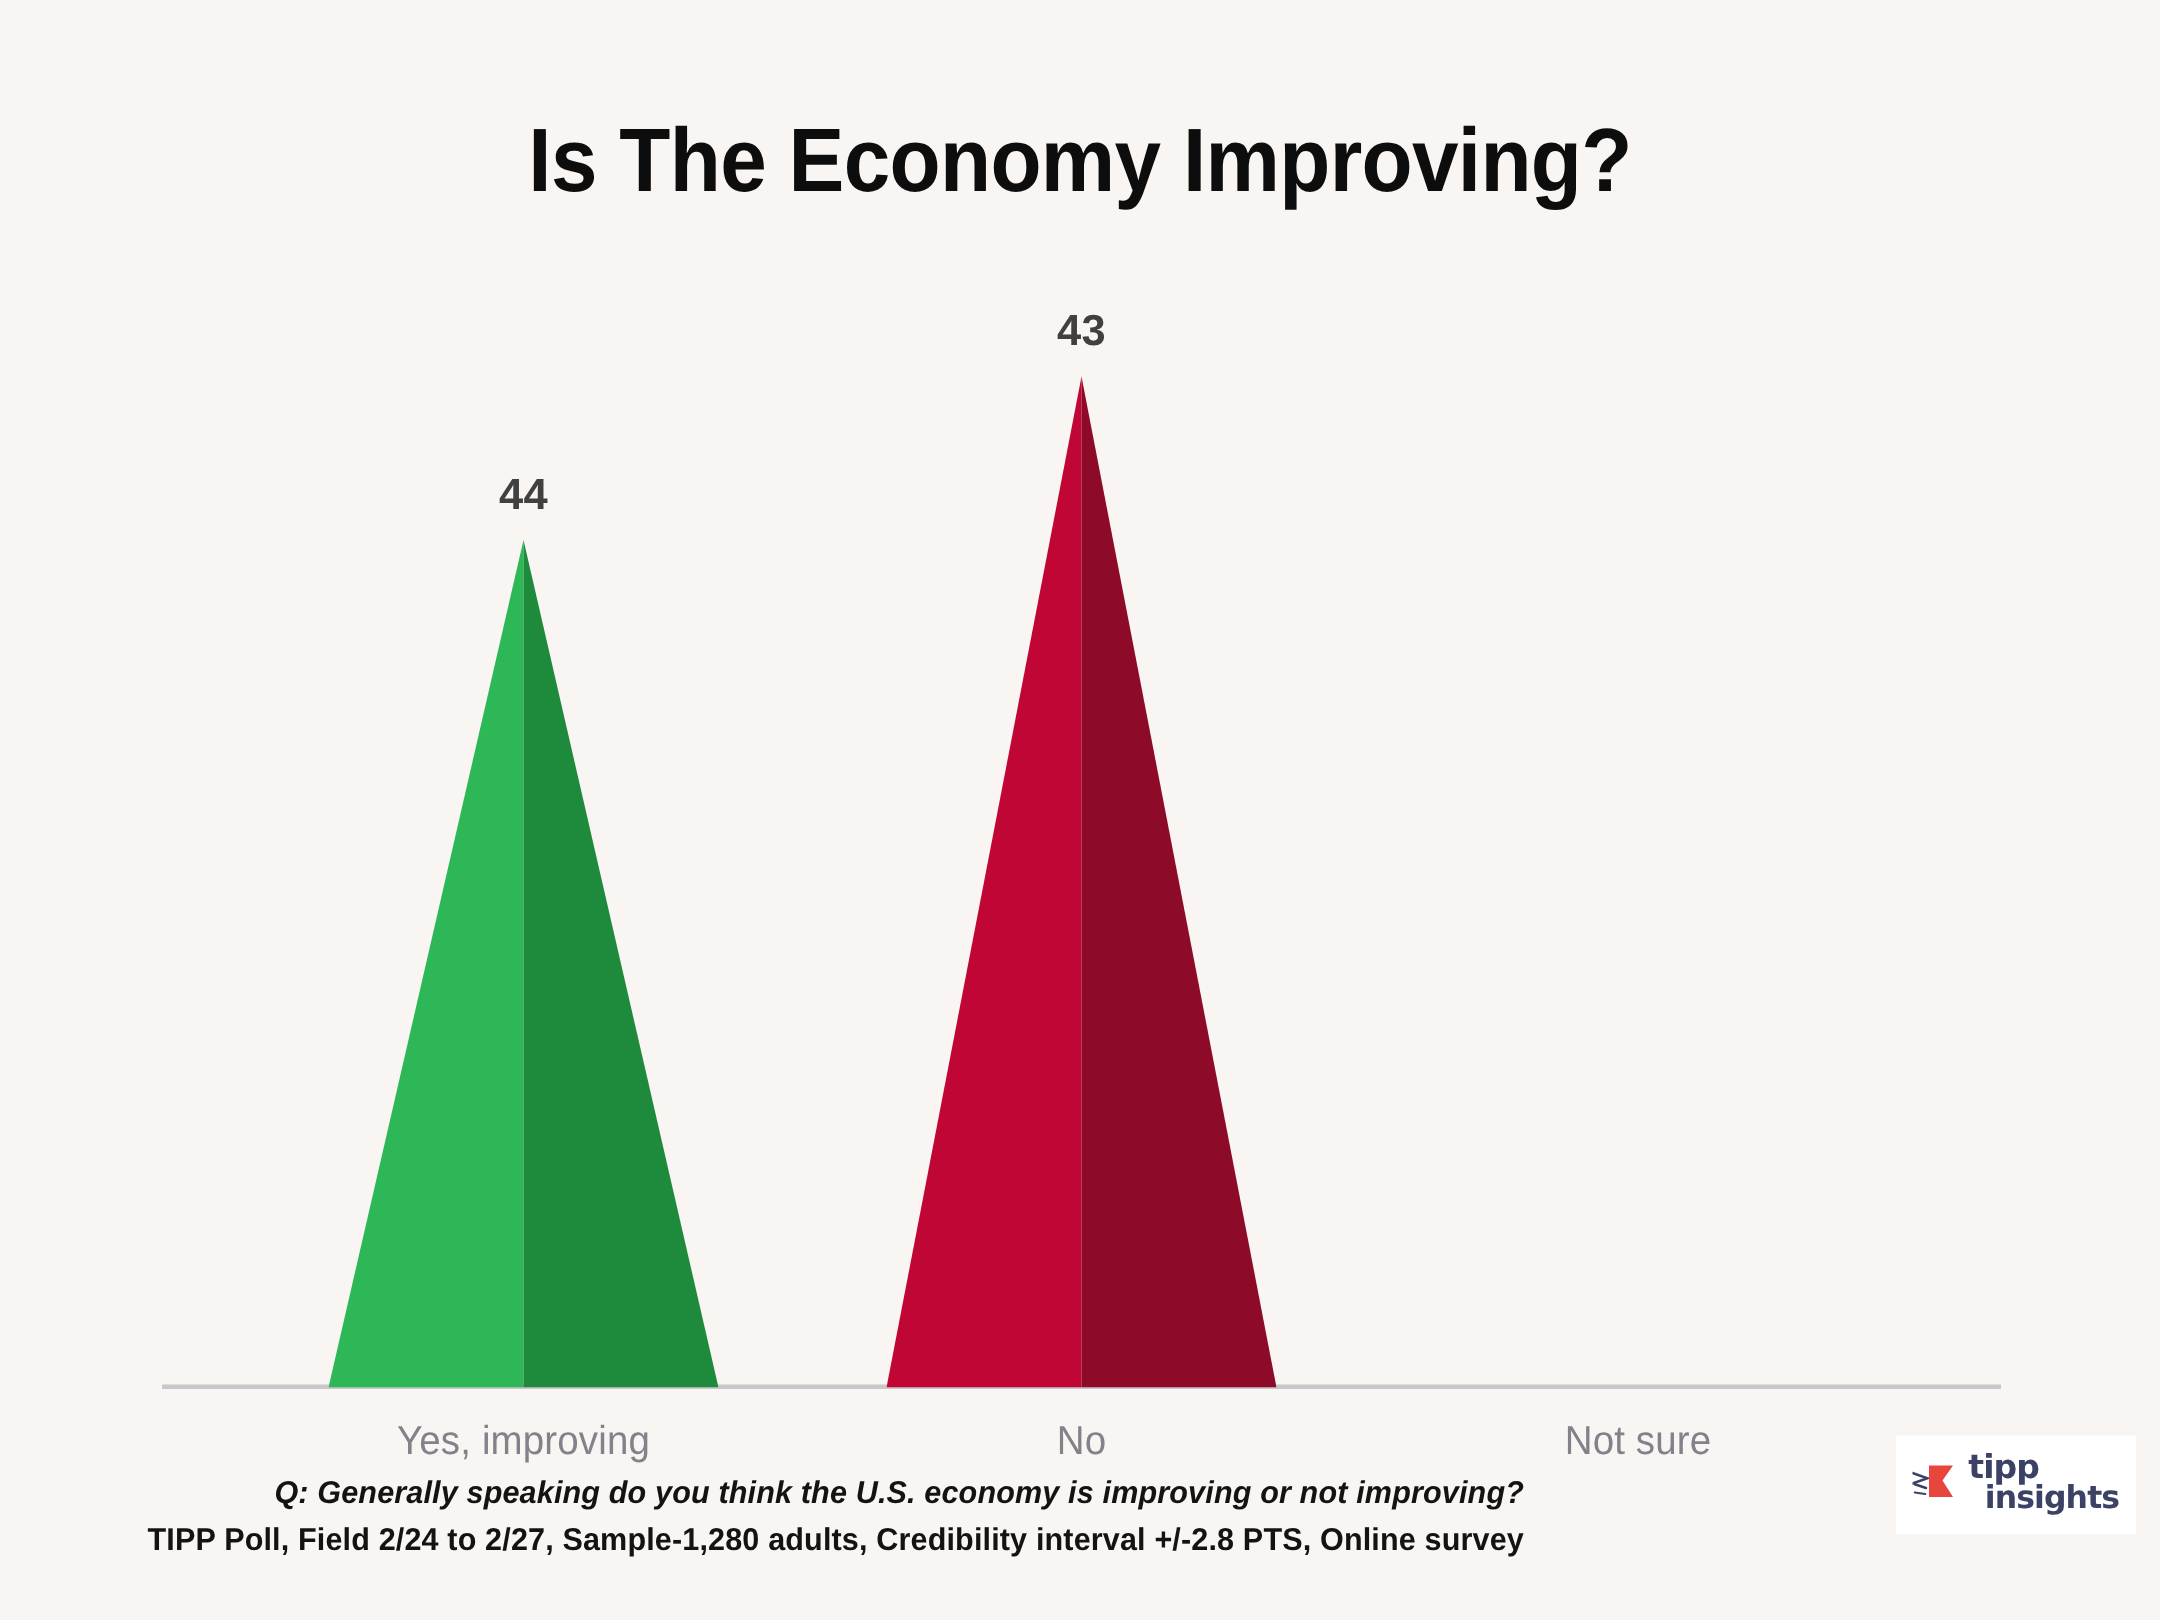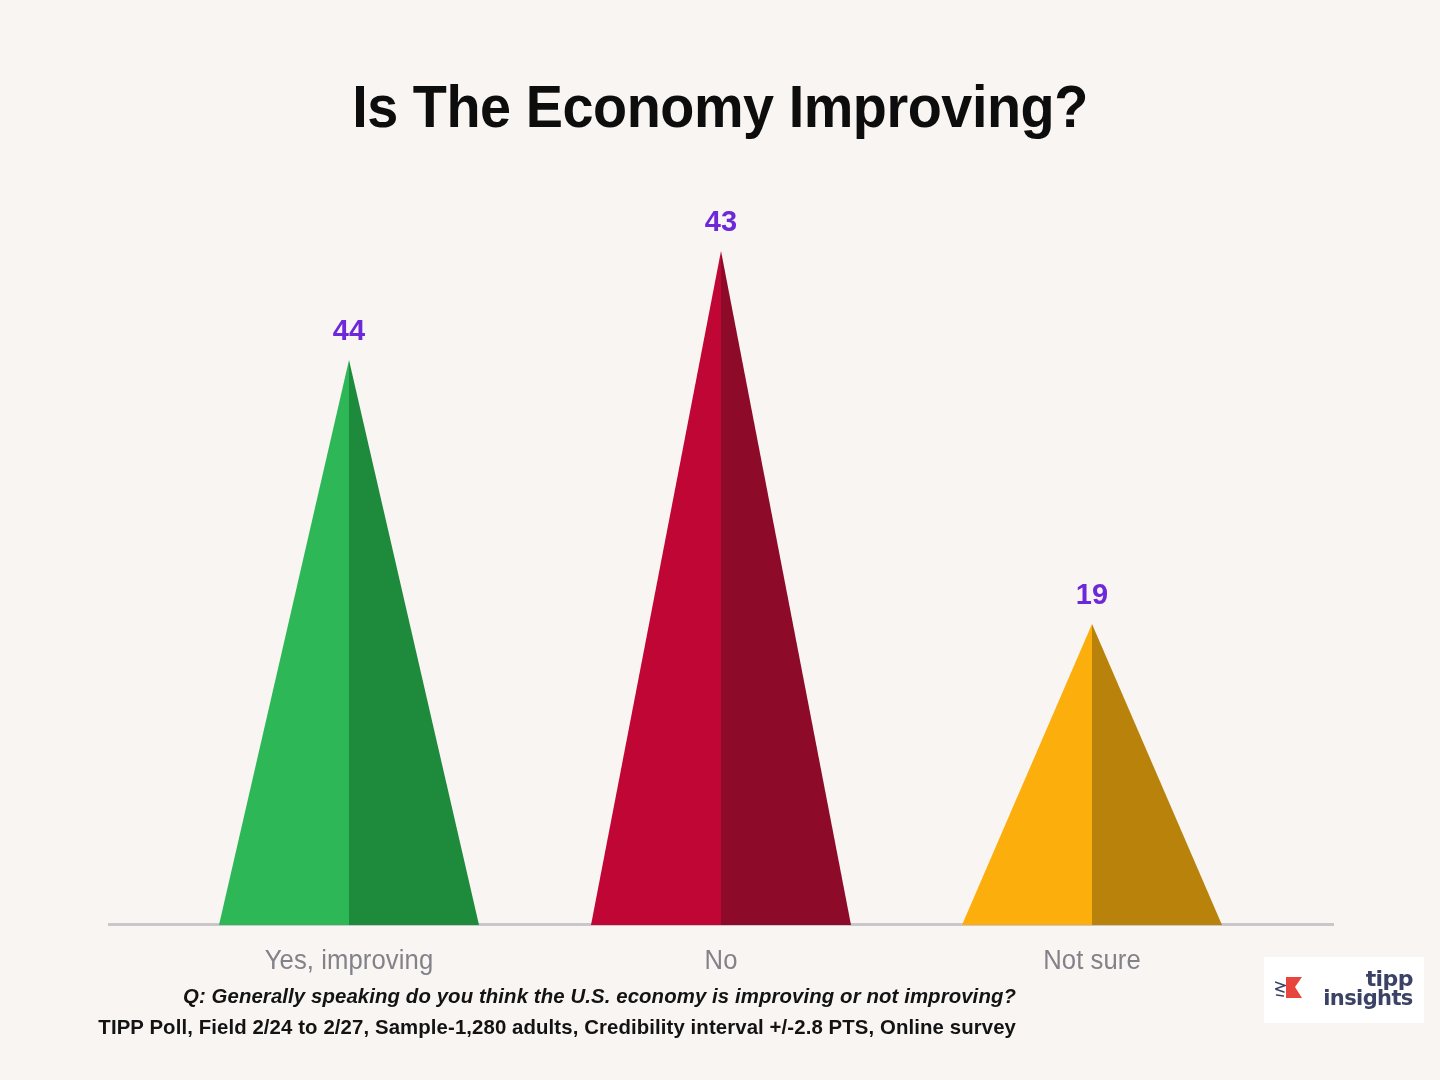--- a/index.html
+++ b/index.html
@@ -77,21 +77,21 @@
   }
 
   .value-label {
     position: absolute;
     width: 260px;
     left: 0;
     text-align: center;
     font-family: "Liberation Sans", sans-serif;
     font-size: 29px;
     font-weight: bold;
-    color: #6d28d9;
+    color: #404040;
     letter-spacing: 0.2px;
   }
 
   .cat-label {
     position: absolute;
     width: 300px;
     text-align: center;
     top: 945px;
     font-family: "Liberation Sans Narrow", "Liberation Sans", sans-serif;
     font-size: 27px;
@@ -152,21 +152,20 @@
   }
   .logo-text {
     display: flex;
     flex-direction: column;
     line-height: 0.93;
     font-family: "DejaVu Sans", sans-serif;
     font-weight: bold;
     font-size: 22px;
     color: #3b4265;
     letter-spacing: -0.6px;
-    text-align: right;
   }
   .logo-text .l2 {
     margin-left: 11px;
     font-size: 21px;
   }
 </style>
 </head>
 <body>
 
 <div id="chart-canvas">
@@ -190,29 +189,20 @@
     <div class="bar-group" style="left:591px;">
       <div class="value-label" style="bottom:687px;">43</div>
       <div class="triangle-wrap">
         <svg class="tri-svg" viewBox="0 0 260 674" height="674" preserveAspectRatio="none">
           <polygon points="130,0 0,674 130,674" fill="#c00634"></polygon>
           <polygon points="130,0 130,674 260,674" fill="#8d0b28"></polygon>
         </svg>
       </div>
     </div>
 
-    <div class="bar-group" style="left:962px;">
-      <div class="value-label" style="bottom:314px;">19</div>
-      <div class="triangle-wrap">
-        <svg class="tri-svg" viewBox="0 0 260 301" height="301" preserveAspectRatio="none">
-          <polygon points="130,0 0,301 130,301" fill="#fcae0d"></polygon>
-          <polygon points="130,0 130,301 260,301" fill="#b8820b"></polygon>
-        </svg>
-      </div>
-    </div>
 
     <div class="cat-label" style="left:199px;">Yes, improving</div>
     <div class="cat-label" style="left:571px;">No</div>
     <div class="cat-label" style="left:942px;">Not sure</div>
 
   </div>
 
   <div class="footnotes">
     <div class="foot-q">Q:  Generally speaking do you think the U.S. economy is improving or not improving?</div>
     <div class="foot-src">TIPP Poll, Field 2/24 to 2/27, Sample-1,280 adults, Credibility interval +/-2.8 PTS, Online survey</div>

